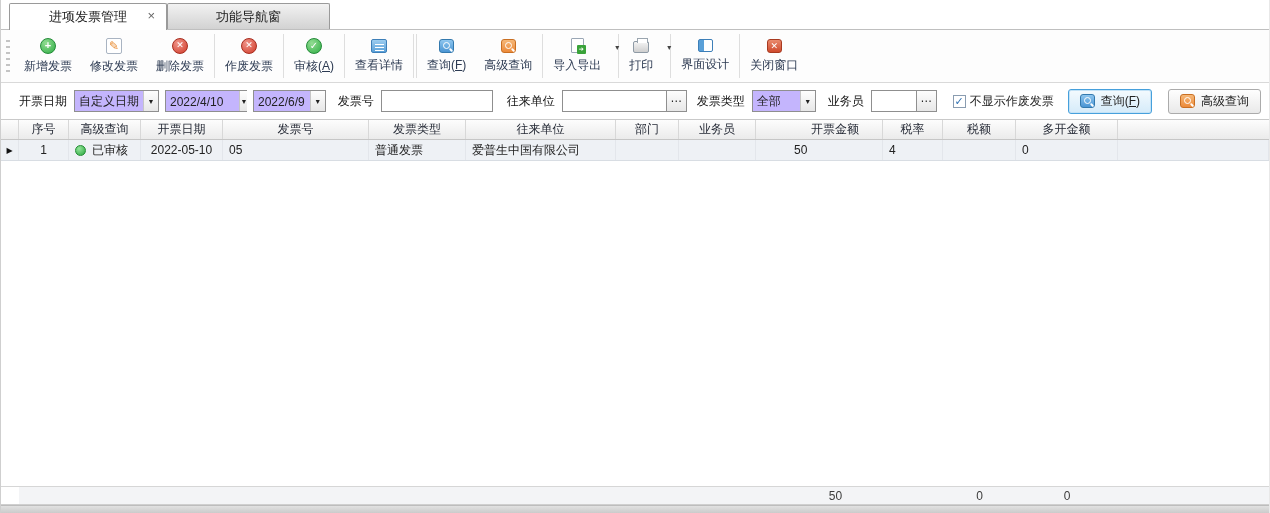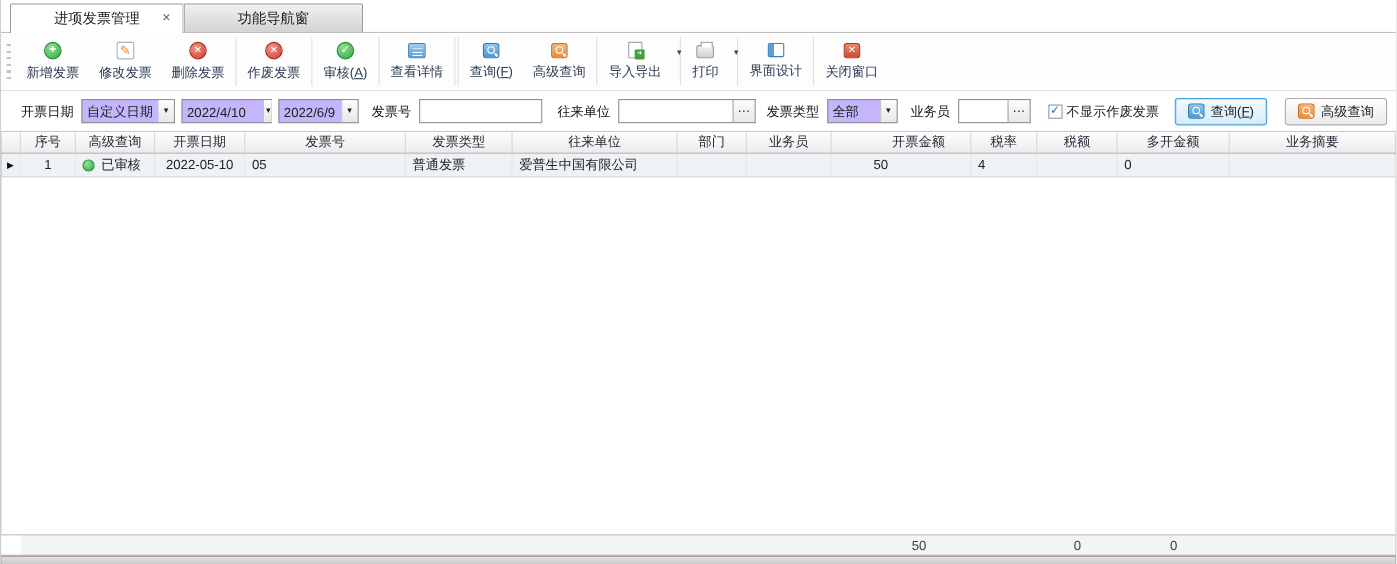--- a/index.html
+++ b/index.html
@@ -81,21 +81,21 @@
            justify-content:center; font-size:12px; line-height:14px; cursor:pointer; }
   .chkwrap { display:flex; align-items:center; gap:4px; margin-left:10px; }
   .chk { width:13px; height:13px; border:1px solid #8a9cb0; background:#fff; color:#2f71b3;
          font-size:11px; font-weight:700; display:flex; align-items:center; justify-content:center; line-height:1; cursor:pointer; }
   .btn { height:25px; padding:0 11px; display:flex; align-items:center; gap:6px; border-radius:3px; cursor:pointer; }
   .btn-query { border:1px solid #46a0dc; background:linear-gradient(#f4fafe,#d5ebf9);
                box-shadow:inset 0 0 0 1px #c3e2f6; margin-left:8px; }
   .btn-adv { border:1px solid #ababab; background:linear-gradient(#fefefe,#e9e9e9); margin-left:10px; }
 
   
-  .grid { flex:1; display:flex; flex-direction:column; background:#7f1d1d; }
+  .grid { flex:1; display:flex; flex-direction:column; background:#5eead4; }
   .gh { display:flex; height:20px; background:linear-gradient(#fdfdfd,#ebebeb); border-bottom:1px solid #c6c6c6; }
   .gh .cell { display:flex; align-items:center; justify-content:center; border-right:1px solid #d8d8d8;
               color:#1f2430; overflow:hidden; }
   .gr { display:flex; height:21px; background:#eef1f5; border-bottom:1px solid #d8dde3; }
   .gr .cell { display:flex; align-items:center; padding:0 6px; border-right:1px solid #e3e6eb;
               overflow:hidden; white-space:nowrap; }
   .gr .cell.ta-c { justify-content:center; padding:0; }
   .w-ind{width:18px;} .w0{width:50px;} .w1{width:72px;} .w2{width:82px;} .w3{width:146px;}
   .w4{width:97px;} .w5{width:150px;} .w6{width:63px;} .w7{width:77px;} .w8{width:95px;margin-left:32px;}
   .w9{width:60px;} .w10{width:73px;} .w11{width:102px;} .w12{flex:1;}
@@ -259,21 +259,20 @@
       <div class="cell w2">开票日期</div>
       <div class="cell w3">发票号</div>
       <div class="cell w4">发票类型</div>
       <div class="cell w5">往来单位</div>
       <div class="cell w6">部门</div>
       <div class="cell w7">业务员</div>
       <div class="cell w8">开票金额</div>
       <div class="cell w9">税率</div>
       <div class="cell w10">税额</div>
       <div class="cell w11">多开金额</div>
-      <div class="cell w12">业务摘要</div>
     </div>
 
     <div class="gr">
       <div class="cell w-ind ta-c">
         <span class="marker">▶</span>
       </div>
       <div class="cell w0 ta-c">1</div>
       <div class="cell w1">
         <span class="dot"></span>
         <span>已审核</span>

